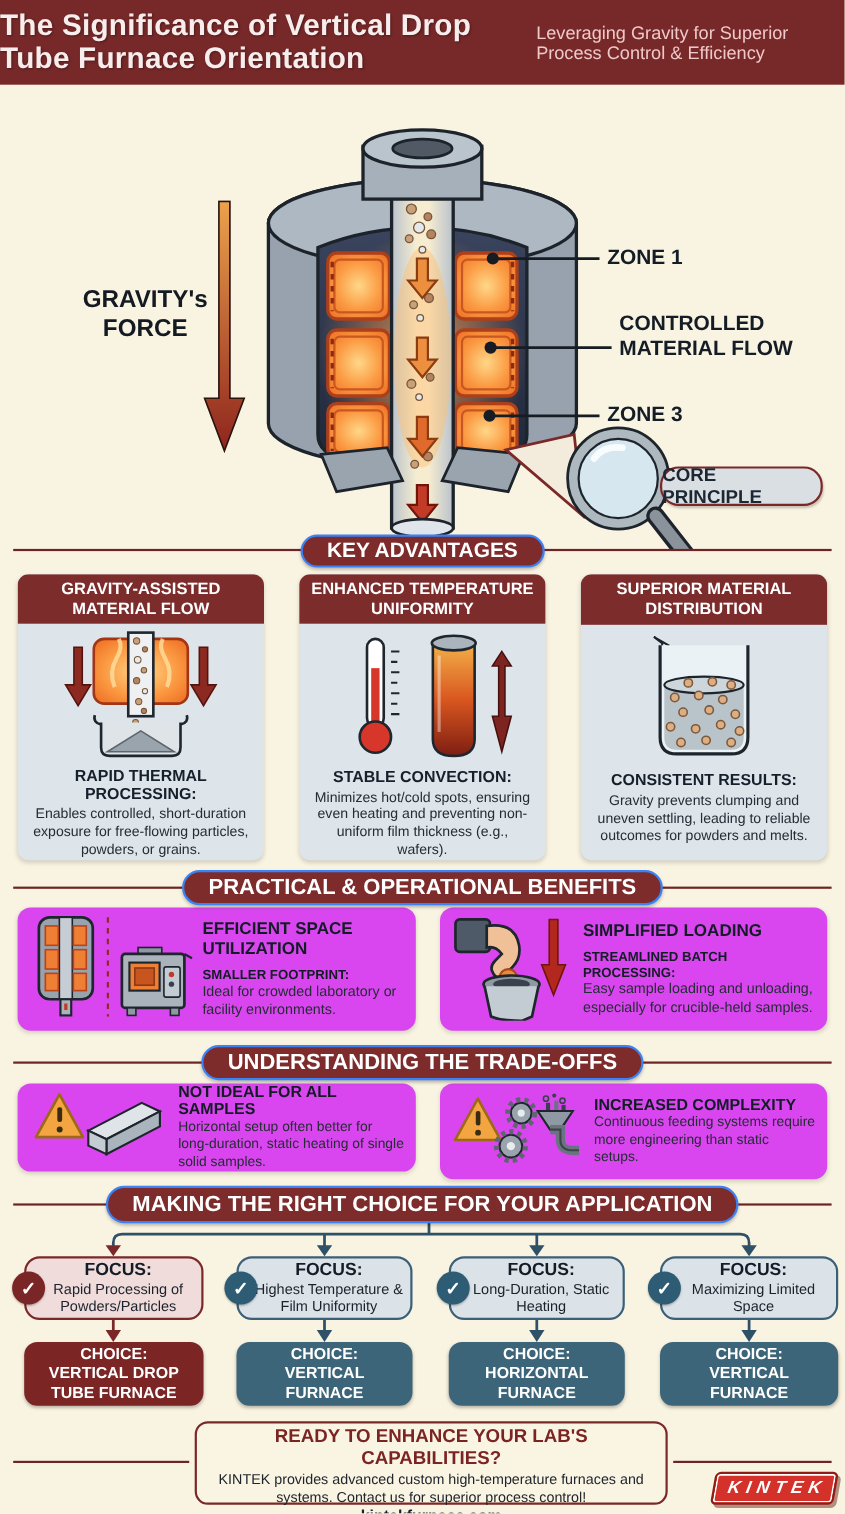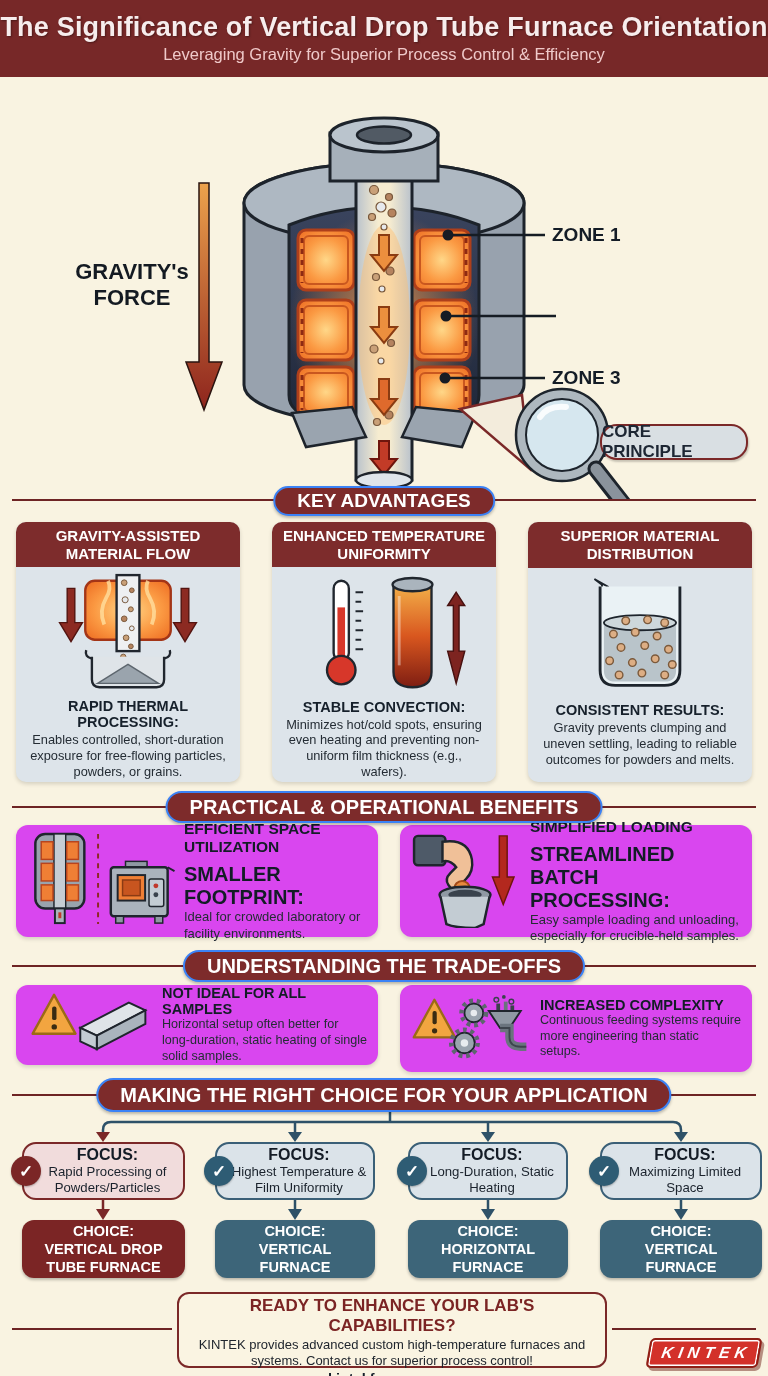--- a/index.html
+++ b/index.html
@@ -1,20 +1,20 @@
 <!DOCTYPE html>
 <html><head>
 <meta charset="utf-8">
 <style>
   html,body{margin:0;padding:0;background:#f9f3e1;}
   *{box-sizing:border-box;font-family:"Liberation Sans",sans-serif;}
   #page{position:relative;width:768px;height:1376px;background:#f9f3e1;overflow:hidden;margin:0 auto;}
 
   
-  .hdr{position:absolute;top:0;left:0;width:768px;height:77px;background:#772828;display:flex;flex-direction:column;align-items:center;justify-content:center;}
+  .hdr{position:absolute;top:0;left:0;width:768px;height:77px;background:#772828;display:flex;flex-direction:row;align-items:center;justify-content:center;}
   .hdr-title{color:#f7eded;font-size:27px;font-weight:bold;letter-spacing:.2px;line-height:1.1;text-shadow:1px 1px 2px rgba(0,0,0,.35);}
   .hdr-sub{color:#efc9c9;font-size:16.5px;margin-top:3px;}
 
   
   .hero{position:absolute;top:77px;left:0;width:768px;height:423px;}
   .hero-abs{position:absolute;}
   .gravity-label{left:62px;top:182px;width:140px;text-align:center;font-size:22px;font-weight:bold;color:#141a22;line-height:1.18;}
   .zone-label{font-size:19px;font-weight:bold;color:#141c26;white-space:nowrap;}
   .flow-label{font-size:19px;font-weight:bold;color:#141c26;line-height:1.2;width:170px;}
   .core-pill{left:600px;top:347px;width:148px;height:36px;background:#d9dfe3;border:2.5px solid #7b2828;border-radius:17px;display:flex;align-items:center;justify-content:center;font-size:17px;font-weight:bold;color:#1d2633;box-shadow:1px 2px 2px rgba(0,0,0,.2);}
@@ -29,21 +29,21 @@
   .adv-head{height:46px;background:#7d2c2c;color:#fff;font-weight:bold;font-size:15px;line-height:1.2;display:flex;align-items:center;justify-content:center;text-align:center;padding:2px 8px;}
   .adv-icon{height:132px;display:flex;align-items:center;justify-content:center;padding-top:4px;}
   .adv-text{padding:2px 10px;text-align:center;}
   .adv-heading{font-size:14.5px;font-weight:bold;color:#16202b;margin-bottom:2px;}
   .adv-body{font-size:12.8px;line-height:1.24;color:#242c34;}
 
   
   .wide-card{position:absolute;background:#d946ef;border-radius:12px;display:flex;align-items:center;padding:6px 10px;box-shadow:0 2px 4px rgba(0,0,0,.15);z-index:1;}
   .wc-text{flex:1;padding-left:8px;}
   .wc-title{font-size:15.5px;font-weight:bold;color:#131c26;}
-  .wc-heading{font-size:20px;font-weight:bold;color:#131c26;margin-top:7px;}
+  .wc-heading{font-size:12px;font-weight:bold;color:#131c26;margin-top:7px;}
   .wc-body{font-size:13px;line-height:1.25;color:#242c34;}
 
   
   .focus-box{position:absolute;top:0;height:58px;border-radius:14px;display:flex;flex-direction:column;align-items:center;justify-content:center;text-align:center;padding:2px 6px 2px 14px;}
   .focus-blue{background:#dbe3e9;border:2.5px solid #3a5f77;}
   .focus-red{background:#f1dcdc;border:2.5px solid #7b2828;}
   .focus-label{font-size:16px;font-weight:bold;color:#141c26;line-height:1.1;}
   .focus-text{font-size:13.2px;line-height:1.22;color:#1a222c;}
   .check{position:absolute;left:-13px;top:50%;transform:translateY(-50%);width:30px;height:30px;border-radius:50%;display:flex;align-items:center;justify-content:center;color:#fff;font-size:17px;font-weight:bold;box-shadow:0 1px 2px rgba(0,0,0,.3);}
   .check-red{background:#7b2626;}
@@ -175,20 +175,21 @@
         <linearGradient id="grav" x1="0" y1="0" x2="0" y2="1">
           <stop offset="0%" stop-color="#eda24c"></stop>
             <stop offset="100%" stop-color="#8e241d"></stop>
         </linearGradient>
       </defs>
       <path d="M17,1 h10 V180 h13 L22,228 L4,180 h13 Z" fill="url(#grav)" stroke="#2a1410" stroke-width="1.5"></path>
     </svg>
 
     <div class="hero-abs gravity-label">GRAVITY's FORCE</div>
     <div class="hero-abs zone-label" style="left:552px;top:147px;">ZONE 1</div>
+    <div class="hero-abs flow-label" style="left:563px;top:207px;">CONTROLLED MATERIAL FLOW</div>
     <div class="hero-abs zone-label" style="left:552px;top:290px;">ZONE 3</div>
     <div class="hero-abs core-pill">CORE PRINCIPLE</div>
   </div>
 
   <div class="rule" style="top:499px;"></div>
   <div class="section-pill" style="top:486px;height:30px;font-size:19px;">KEY ADVANTAGES</div>
 
   <div class="adv-row">
     <div class="adv-card">
       <div class="adv-head">GRAVITY-ASSISTED MATERIAL FLOW</div>

